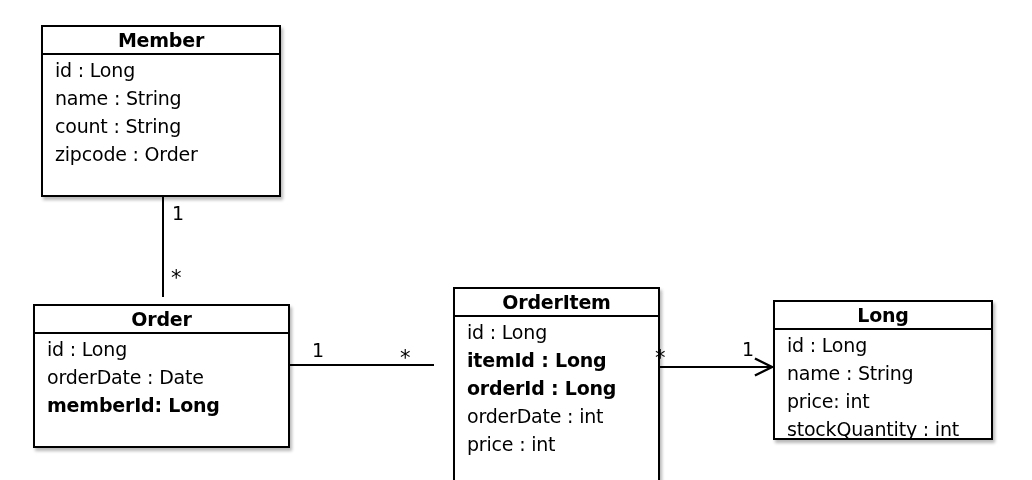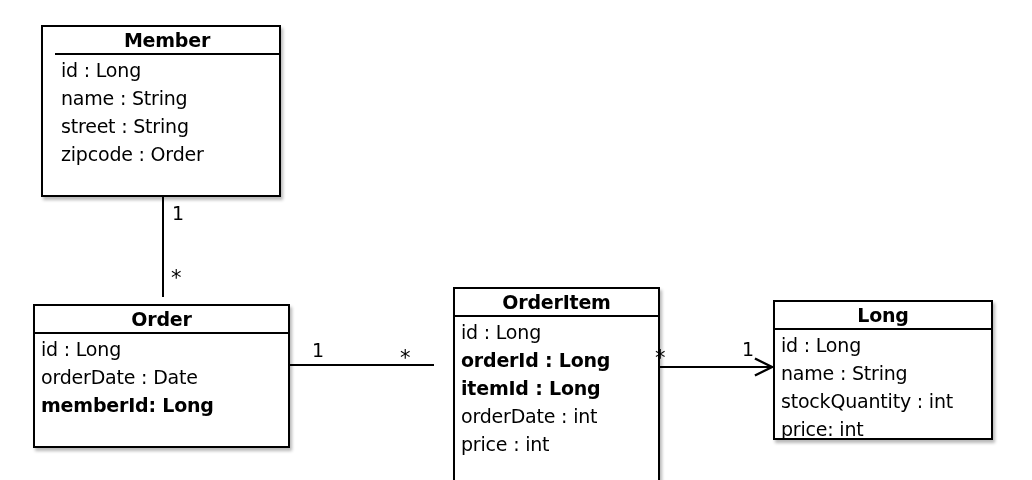--- a/index.html
+++ b/index.html
@@ -44,20 +44,21 @@
     box-sizing: border-box;
     padding: 1px 0 0 6px;
   }
   .uml-attr {
     font-size: 19px;
     line-height: 28px;
     height: 28px;
     color: #000000;
     white-space: nowrap;
     letter-spacing: -0.2px;
+    margin-left: 6px;
   }
   .uml-attr.bold {
     font-weight: bold;
   }
 
   
   .edge-line {
     position: absolute;
     background: #000000;
     z-index: 2;
@@ -82,57 +83,57 @@
     position: absolute;
     z-index: 6;
     overflow: visible;
   }
 </style>
 </head>
 <body>
 
 <div id="canvas">
 
-  <div class="uml-class" style="left:41px; top:25px; width:240px; height:172px;padding-left:12px;">
+  <div class="uml-class" style="left:41px; top:25px; width:240px; height:172px;">
     <div class="uml-title">Member</div>
     <div class="uml-attrs">
       <div class="uml-attr">id : Long</div>
       <div class="uml-attr">name : String</div>
-      <div class="uml-attr">street : String</div>
+      <div class="uml-attr">count : String</div>
       <div class="uml-attr">zipcode : Order</div>
     </div>
   </div>
 
   <div class="uml-class" style="left:33px; top:304px; width:257px; height:144px;">
     <div class="uml-title">Order</div>
     <div class="uml-attrs">
       <div class="uml-attr">id : Long</div>
       <div class="uml-attr">orderDate : Date</div>
       <div class="uml-attr bold">memberId: Long</div>
     </div>
   </div>
 
   <div class="uml-class" style="left:453px; top:287px; width:207px; height:197px;">
     <div class="uml-title">OrderItem</div>
     <div class="uml-attrs">
       <div class="uml-attr">id : Long</div>
+      <div class="uml-attr bold">itemId : Long</div>
       <div class="uml-attr bold">orderId : Long</div>
-      <div class="uml-attr bold">itemId : Long</div>
       <div class="uml-attr">orderDate : int</div>
       <div class="uml-attr">price : int</div>
     </div>
   </div>
 
   <div class="uml-class" style="left:773px; top:300px; width:220px; height:140px;">
     <div class="uml-title">Long</div>
     <div class="uml-attrs">
       <div class="uml-attr">id : Long</div>
       <div class="uml-attr">name : String</div>
+      <div class="uml-attr">price: int</div>
       <div class="uml-attr">stockQuantity : int</div>
-      <div class="uml-attr">price: int</div>
     </div>
   </div>
 
   <div class="edge-line edge-v" style="left:162px; top:196px; height:101px;"></div>
   <div class="mult-label" style="left:172px; top:204px;">1</div>
   <div class="mult-label mult-star" style="left:171px; top:272px;">*</div>
 
   <div class="edge-line edge-h" style="left:289px; top:364px; width:145px;"></div>
   <div class="mult-label" style="left:312px; top:341px;">1</div>
   <div class="mult-label mult-star" style="left:400px; top:352px;">*</div>

